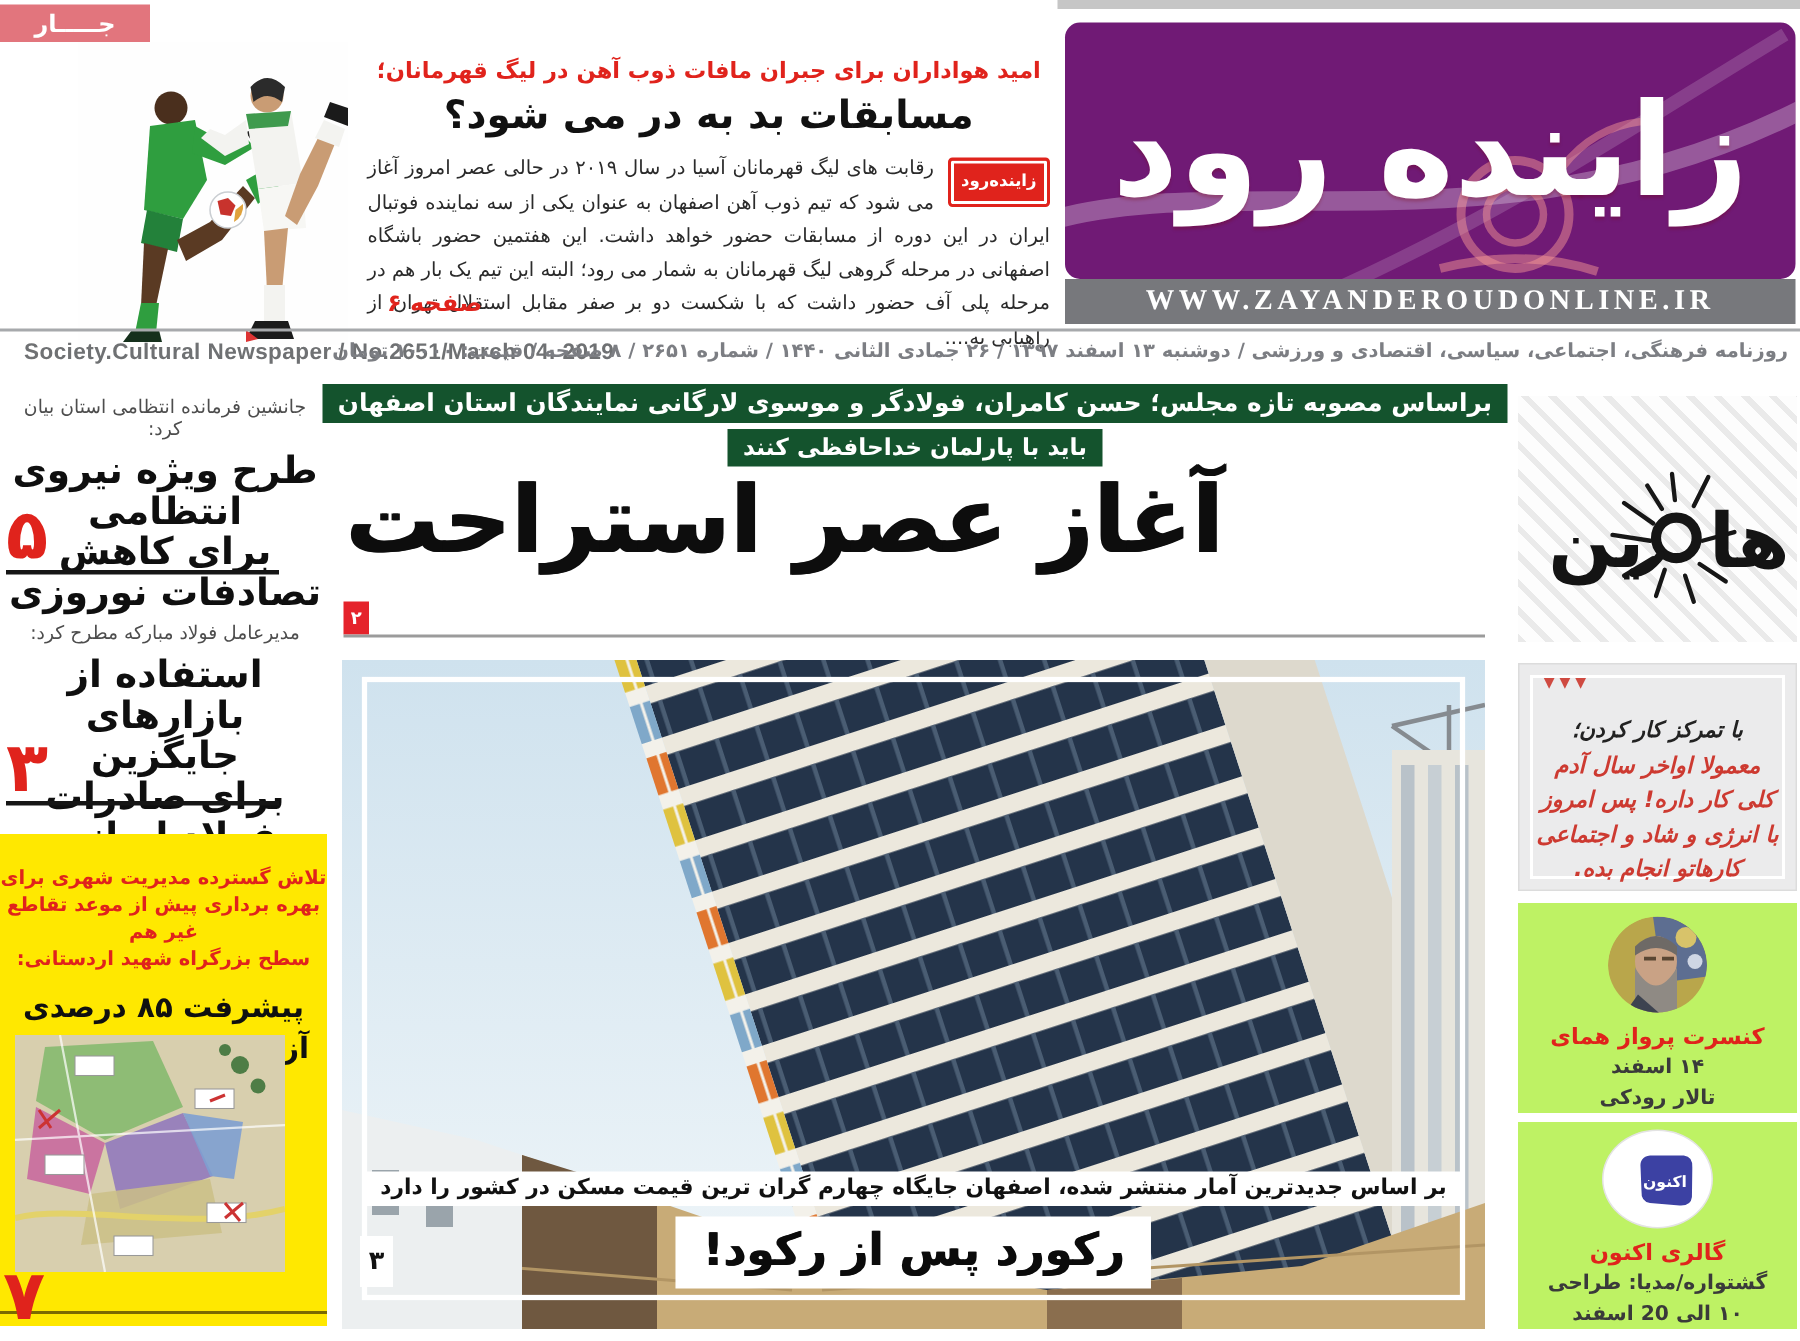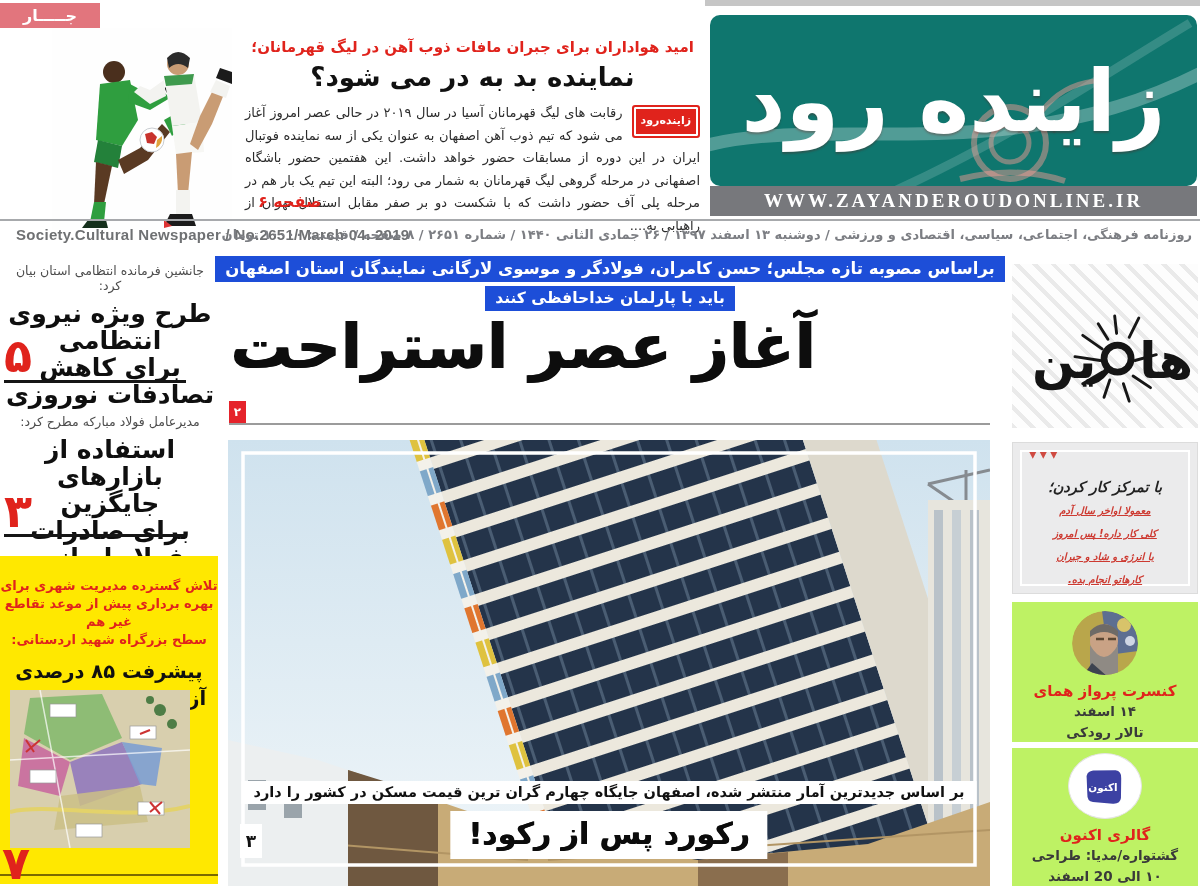--- a/index.html
+++ b/index.html
@@ -33,21 +33,21 @@
   .mini-logo {
     float:right; margin:3px 0 3px 9px; background:#e0231c; color:#fff;
     font-size:11px; font-weight:bold; padding:3px 7px;
     border:2px solid #e0231c; box-shadow:inset 0 0 0 2px #fff; border-radius:3px;
   }
   .fb-pageref { left:258px; top:192px; color:#e0231c; font-weight:bold; font-size:16px; }
 
   
   .mh-topstrip { left:705px; top:0; width:495px; height:6px; background:#c6c6c6; }
   .mh-red {
-    left:710px; top:15px; width:487px; height:171px; background:#0f766e;
+    left:710px; top:15px; width:487px; height:171px; background:#701a75;
     border-radius:10px; overflow:hidden;
   }
   .mh-deco { position:absolute; left:0; top:0; width:100%; height:100%; }
   .mh-logo {
     position:absolute; left:0; top:0; width:100%; height:100%;
     display:flex; align-items:center; justify-content:center;
     color:#fff; font-size:86px; font-weight:bold; letter-spacing:-2px;
     text-shadow:0 2px 2px rgba(120,0,0,.25);
   }
   .mh-urlbar {
@@ -60,21 +60,21 @@
   .info-line { left:0; top:219px; width:1200px; height:2px; background:#a7a9ac; }
   .info-left {
     left:16px; top:226px; color:#6f7173; font-weight:bold; font-size:15px;
     font-family:"Liberation Sans", sans-serif; letter-spacing:.3px;
   }
   .info-right { right:8px; top:227px; color:#7c7e83; font-weight:bold; font-size:13px; }
 
   
   .banner-wrap { left:230px; top:256px; width:760px; display:flex; flex-direction:column; align-items:center; gap:4px; }
   .banner-box {
-    background:#1d4ed8; color:#fff; font-weight:bold; padding:3px 10px 4px;
+    background:#14532d; color:#fff; font-weight:bold; padding:3px 10px 4px;
     white-space:nowrap;
   }
   .banner-1 { font-size:16.5px; }
   .banner-2 { font-size:15.5px; }
   .lead-headline {
     left:230px; top:310px; width:760px; text-align:left; color:#0d0d0d;
     font-size:62px; font-weight:bold; letter-spacing:-2px;
     text-shadow:1px 0 0 #0d0d0d;
   }
   .lead-pagebox {
@@ -127,32 +127,32 @@
     background:repeating-linear-gradient(45deg,#eaeaea 0 4px,#fdfdfd 4px 13px);
     display:flex; align-items:center; justify-content:center;
   }
   .quote-box { left:1012px; top:442px; width:186px; height:152px; background:#ebebec; border:1px solid #dcdcdc; }
   .quote-inner {
     position:absolute; inset:7px; border:2px solid #fff; text-align:center;
     padding-top:10px; font-style:italic;
   }
   .chevrons { position:absolute; left:16px; top:2px; color:#cf4a41; font-size:15px; letter-spacing:3px; font-style:normal; }
   .quote-intro { margin-top:14px; color:#222; font-size:14.5px; line-height:23px; font-weight:bold; }
-  .quote-line { color:#cd3a31; font-size:10px; line-height:23px; font-weight:bold;text-decoration:underline; }
+  .quote-line { color:#cd3a31; font-size:15px; line-height:23px; font-weight:bold; }
 
   .event-box {
     left:1012px; width:186px; background:#bef264;
     display:flex; flex-direction:column; align-items:center; text-align:center;
   }
   .ev-concert { top:602px; height:140px; }
   .ev-gallery { top:748px; height:138px; }
   .ev-avatar { margin-top:9px; width:66px; height:66px; border-radius:50%; overflow:hidden; }
   .ev-logo-circ {
     margin-top:5px; width:74px; height:74px; border-radius:50%; background:#fff;
-    border:1px solid #e3e3e3; display:flex; align-items:center; justify-content:center;
+    border:1px solid #e3e3e3; display:flex; align-items:center; justify-content:flex-end;
   }
   .ev-title { margin-top:7px; color:#e0231c; font-weight:bold; font-size:15px; }
   .ev-sub { margin-top:2px; color:#3a3a3a; font-weight:bold; font-size:13.5px; line-height:19px; }
 </style>
 </head>
 <body>
 
 <div id="page">
 
   <div class="abs corner-tag">جـــــار</div>
@@ -192,21 +192,21 @@
 
       <g>
         <circle cx="100" cy="112" r="12" fill="#fff" stroke="#caced2" stroke-width="1"></circle>
         <path d="M93 106 L100 104 L105 109 L102 116 L95 115 Z" fill="#c8332d"></path>
         <path d="M104 120 A12 12 0 0 0 110 108 L105 112 Z" fill="#e0a23c"></path>
       </g>
     </svg>
   </div>
 
   <div class="abs rtl c fb-kicker">امید هواداران برای جبران مافات ذوب آهن در لیگ قهرمانان؛</div>
-  <div class="abs rtl c fb-headline">نماینده بد به در می شود؟</div>
+  <div class="abs rtl c fb-headline">مسابقات بد به در می شود؟</div>
   <div class="abs rtl fb-body">
     <span class="mini-logo">زاینده‌رود</span><span>رقابت های لیگ قهرمانان آسیا در سال ۲۰۱۹ در حالی عصر امروز آغاز می شود که تیم ذوب آهن اصفهان به عنوان یکی از سه نماینده فوتبال ایران در این دوره از مسابقات حضور خواهد داشت. این هفتمین حضور باشگاه اصفهانی در مرحله گروهی لیگ قهرمانان به شمار می رود؛ البته این تیم یک بار هم در مرحله پلی آف حضور داشت که با شکست دو بر صفر مقابل استقلال تهران از راهیابی به....</span>
   </div>
   <div class="abs rtl fb-pageref">صفحه ۶</div>
 
   <div class="abs mh-topstrip"></div>
   <div class="abs mh-red">
     <svg class="mh-deco" viewBox="0 0 487 171" preserveAspectRatio="none">
       <path d="M-10 132 C 120 96, 300 158, 497 55" stroke="rgba(255,255,255,0.28)" stroke-width="13" fill="none"></path>
       <path d="M180 178 C 300 124, 390 62, 480 8" stroke="rgba(255,255,255,0.16)" stroke-width="9" fill="none"></path>
@@ -367,21 +367,21 @@
       <text x="84" y="108" text-anchor="end" font-family="DejaVu Sans, sans-serif" font-weight="bold" font-size="52" fill="#141414">ین</text>
     </svg>
   </div>
 
   <div class="abs quote-box">
     <div class="chevrons">▾▾▾</div>
     <div class="quote-inner rtl">
       <div class="quote-intro">با تمرکز کار کردن؛</div>
       <div class="quote-line">معمولا اواخر سال آدم</div>
       <div class="quote-line">کلی کار داره! پس امروز</div>
-      <div class="quote-line">با انرژی و شاد و جبران</div>
+      <div class="quote-line">با انرژی و شاد و اجتماعی</div>
       <div class="quote-line">کارهاتو انجام بده.</div>
     </div>
   </div>
 
   <div class="abs event-box ev-concert">
     <div class="ev-avatar">
       <svg width="66" height="66" viewBox="0 0 66 66">
         <defs>
             <clipPath id="avclip">
               <circle cx="33" cy="33" r="33"></circle>

